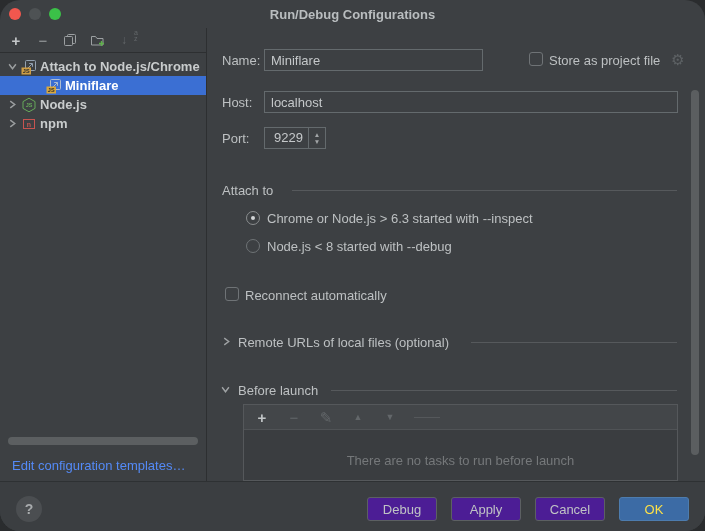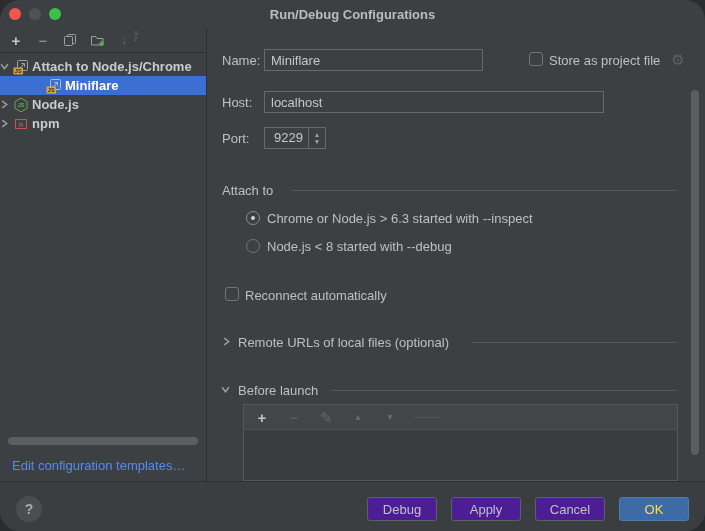--- a/index.html
+++ b/index.html
@@ -31,21 +31,21 @@
   .tree { position:absolute; left:0; right:0; top:28px; }
   .tree-row { position:absolute; left:0; width:207px; height:19px;
     display:flex; align-items:center; white-space:nowrap; overflow:hidden; cursor:default; }
   .tree-row .tlabel { font-weight:bold; color:#c9cccd; margin-left:3px; }
   .tree-row.selected { background:#3B6FD3; }
   .tree-row.selected .tlabel { color:#ffffff; }
   .chev { color:#9b9ea0; flex:0 0 auto; display:inline-flex; }
   .chev svg { display:block; }
   .chev.down svg { transform:rotate(90deg); }
   .ticon { width:16px; height:16px; flex:0 0 auto; display:inline-flex; margin-left:2px; }
-  .ind-0 { }
+  .ind-0 { padding-left:8px; }
   .ind-0 .ticon { margin-left:4px; }
   .ind-1 { padding-left:44px; }
   .hscroll { position:absolute; left:8px; top:409px; width:190px; height:8px;
     border-radius:4px; background:#5c5f61; }
   .edit-link { position:absolute; left:12px; top:430px; color:#548AF7; cursor:pointer; }
   
   .label { position:absolute; color:#bdc0c2; }
   .field { position:absolute; border:1px solid #646a6d; background:#3d4043;
     color:#c5c8ca; font-family:"Liberation Sans",sans-serif; font-size:13px;
     padding:0 6px; outline:none; }
@@ -184,21 +184,21 @@
   </div>
 
   <span class="label" style="left:222px; top:53px">Name:</span>
   <input class="field" style="left: 264px; top: 49px; width: 219px; height: 22px;" value="Miniflare">
 
   <span class="cb" style="left:529px; top:52px"></span>
   <span class="label" style="left:549px; top:53px">Store as project file</span>
   <span class="gear" style="left:671px; top:52px">⚙</span>
 
   <span class="label" style="left:222px; top:95px">Host:</span>
-  <input class="field" style="left: 264px; top: 91px; width: 340px; height: 22px;" value="localhost">
+  <input class="field" style="left: 264px; top: 91px; width: 414px; height: 22px;" value="localhost">
 
   <span class="label" style="left:222px; top:131px">Port:</span>
   <div class="spin-wrap">
     <span class="spin-val">9229</span>
     <span class="spin-btns">▲<span>▼</span></span>
   </div>
 
   <span class="label" style="left:222px; top:183px">Attach to</span>
   <div class="sep" style="left:292px; top:190px; width:385px"></div>
 
@@ -229,20 +229,21 @@
 
   <div class="bl-panel">
     <div class="bl-toolbar">
       <span class="tbi bright">+</span>
       <span class="tbi dim">−</span>
       <span class="tbi dim">✎</span>
       <span class="tbi dim" style="font-size:9px">▲</span>
       <span class="tbi dim" style="font-size:9px">▼</span>
       <span class="bl-sep"></span>
     </div>
+    <div class="bl-empty">There are no tasks to run before launch</div>
   </div>
 
   <div class="vscroll"></div>
 
   <div class="footer">
     <div class="help">?</div>
     <button class="btn" style="left:367px">Debug</button>
     <button class="btn" style="left:451px">Apply</button>
     <button class="btn" style="left:535px">Cancel</button>
     <button class="btn primary" style="left:619px">OK</button>

